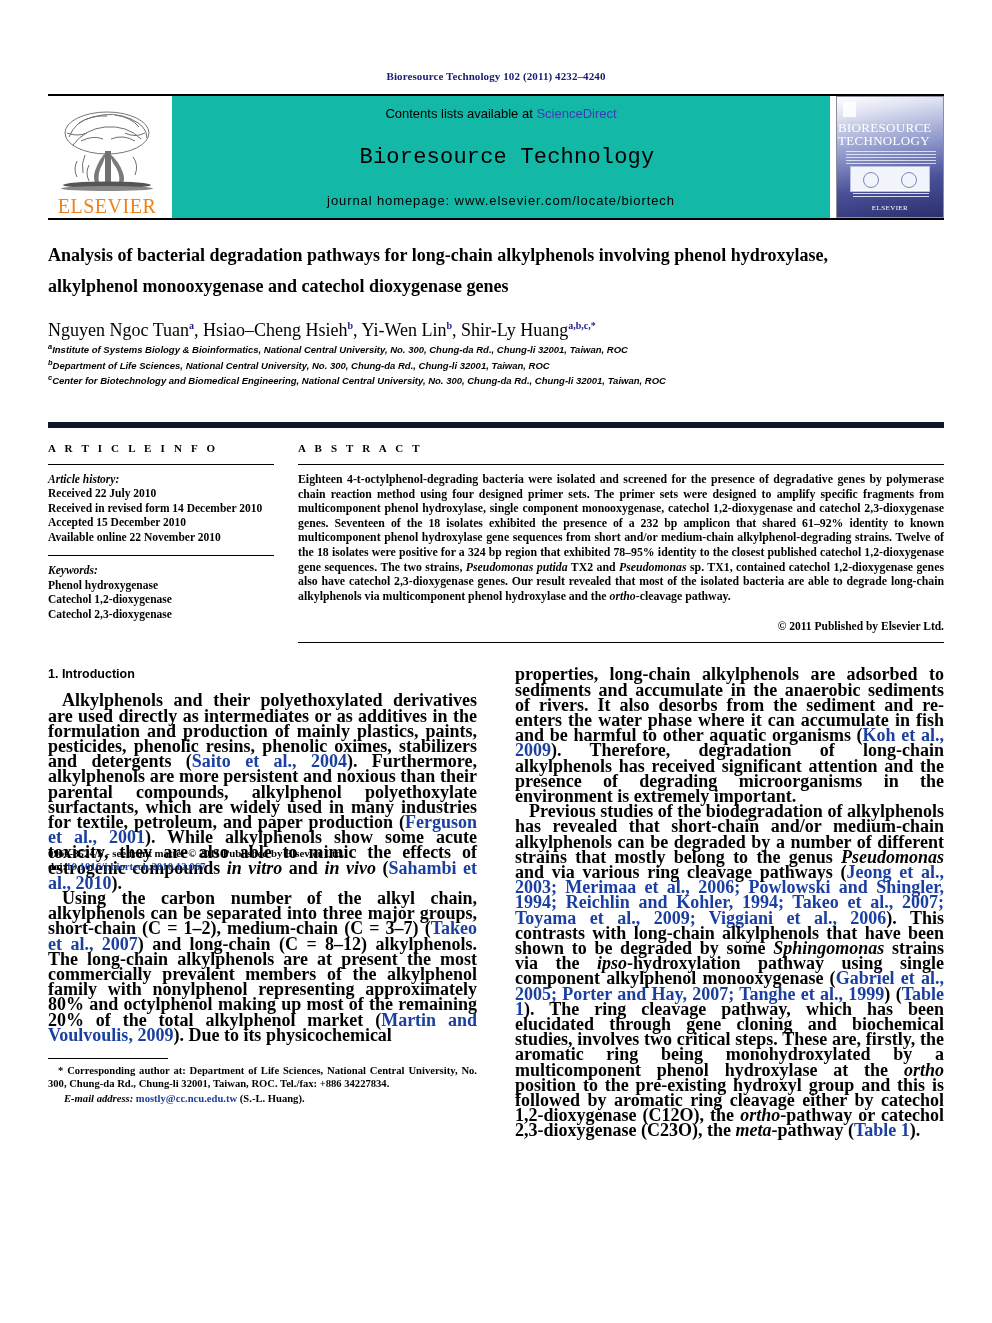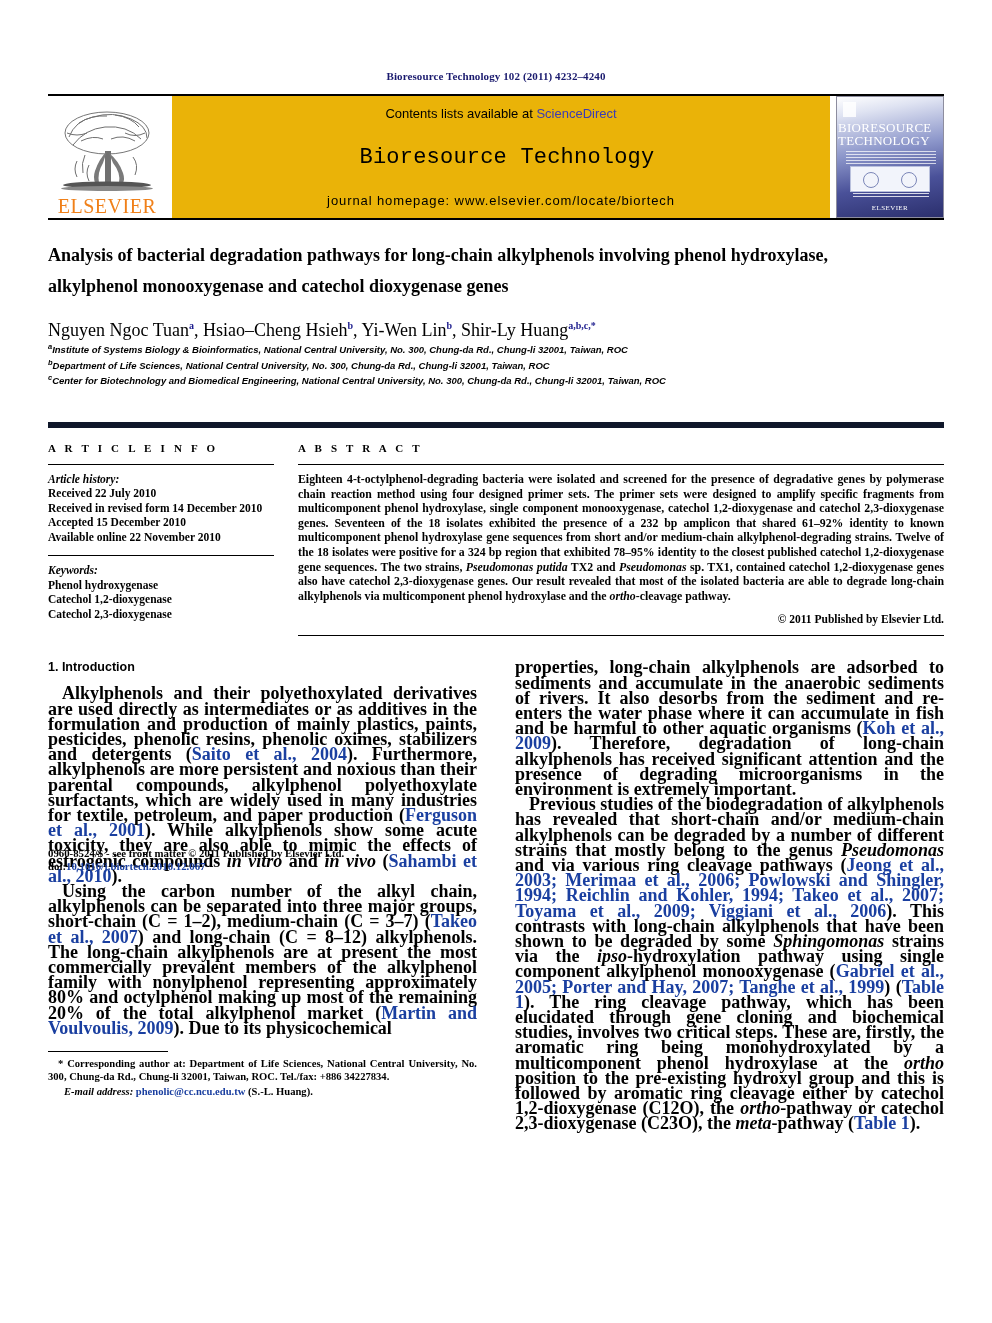--- a/index.html
+++ b/index.html
@@ -57,21 +57,21 @@
     font-family: "Liberation Serif", serif;
     font-size: 20px;
     letter-spacing: .5px;
     color: #F08019;
     line-height: 1;
     margin-top: 1px;
     font-weight: normal;
   }
   .masthead-center {
     flex: 1 1 auto;
-    background: #eab308;
+    background: #14b8a6;
     margin-left: 6px;
     margin-right: 6px;
     display: flex;
     flex-direction: column;
     justify-content: space-between;
     align-items: center;
     padding: 10px 0 10px 0;
     box-sizing: border-box;
   }
   .contents-line {
@@ -234,21 +234,21 @@
     text-align: justify;
     font-weight: bold;
     color: #000;
   }
   .abstract-body i { font-style: italic; }
   .copyright-line {
     text-align: right;
     font-family: "Liberation Serif", serif;
     font-size: 11.5px;
     font-weight: bold;
-    margin-top: 10px;
+    margin-top: 17px;
   }
   .abstract-rule { border-top: 1px solid #000; margin-top: 10px; }
 
   
   .body-cols {
     display: flex;
     margin-top: 24px;
     gap: 38px;
   }
   .bodycol {
@@ -423,21 +423,21 @@
   <div class="body-cols">
 
     <div class="bodycol">
       <div class="h1">1. Introduction</div>
       <p class="body"><span>Alkylphenols and their polyethoxylated derivatives are used directly as intermediates or as additives in the formulation and production of mainly plastics, paints, pesticides, phenolic resins, phenolic oximes, stabilizers and detergents (</span><span class="cite">Saito et al., 2004</span><span>). Furthermore, alkylphenols are more persistent and noxious than their parental compounds, alkylphenol polyethoxylate surfactants, which are widely used in many industries for textile, petroleum, and paper production (</span><span class="cite">Ferguson et al., 2001</span><span>). While alkylphenols show some acute toxicity, they are also able to mimic the effects of estrogenic compounds </span><span class="ital">in vitro</span><span> and </span><span class="ital">in vivo</span><span> (</span><span class="cite">Sahambi et al., 2010</span><span>).</span></p>
       <p class="body"><span>Using the carbon number of the alkyl chain, alkylphenols can be separated into three major groups, short-chain (C = 1–2), medium-chain (C = 3–7) (</span><span class="cite">Takeo et al., 2007</span><span>) and long-chain (C = 8–12) alkylphenols. The long-chain alkylphenols are at present the most commercially prevalent members of the alkylphenol family with nonylphenol representing approximately 80% and octylphenol making up most of the remaining 20% of the total alkylphenol market (</span><span class="cite">Martin and Voulvoulis, 2009</span><span>). Due to its physicochemical</span></p>
 
       <div class="footnote-area">
         <div class="fn-rule"></div>
         <div class="fn">* Corresponding author at: Department of Life Sciences, National Central University, No. 300, Chung-da Rd., Chung-li 32001, Taiwan, ROC. Tel./fax: +886 34227834.</div>
-        <div class="fn-email"><span class="lbl">E-mail address:</span> <span class="mail">phenolic@cc.ncu.edu.tw</span> <span>(S.-L. Huang).</span></div>
+        <div class="fn-email"><span class="lbl">E-mail address:</span> <span class="mail">mostly@cc.ncu.edu.tw</span> <span>(S.-L. Huang).</span></div>
       </div>
     </div>
 
     <div class="bodycol">
       <p class="body noindent"><span>properties, long-chain alkylphenols are adsorbed to sediments and accumulate in the anaerobic sediments of rivers. It also desorbs from the sediment and re-enters the water phase where it can accumulate in fish and be harmful to other aquatic organisms (</span><span class="cite">Koh et al., 2009</span><span>). Therefore, degradation of long-chain alkylphenols has received significant attention and the presence of degrading microorganisms in the environment is extremely important.</span></p>
       <p class="body"><span>Previous studies of the biodegradation of alkylphenols has revealed that short-chain and/or medium-chain alkylphenols can be degraded by a number of different strains that mostly belong to the genus </span><span class="ital">Pseudomonas</span><span> and via various ring cleavage pathways (</span><span class="cite">Jeong et al., 2003; Merimaa et al., 2006; Powlowski and Shingler, 1994; Reichlin and Kohler, 1994; Takeo et al., 2007; Toyama et al., 2009; Viggiani et al., 2006</span><span>). This contrasts with long-chain alkylphenols that have been shown to be degraded by some </span><span class="ital">Sphingomonas</span><span> strains via the </span><span class="ital">ipso</span><span>-hydroxylation pathway using single component alkylphenol monooxygenase (</span><span class="cite">Gabriel et al., 2005; Porter and Hay, 2007; Tanghe et al., 1999</span><span>) (</span><span class="cite">Table 1</span><span>). The ring cleavage pathway, which has been elucidated through gene cloning and biochemical studies, involves two critical steps. These are, firstly, the aromatic ring being monohydroxylated by a multicomponent phenol hydroxylase at the </span><span class="ital">ortho</span><span> position to the pre-existing hydroxyl group and this is followed by aromatic ring cleavage either by catechol 1,2-dioxygenase (C12O), the </span><span class="ital">ortho</span><span>-pathway or catechol 2,3-dioxygenase (C23O), the </span><span class="ital">meta</span><span>-pathway (</span><span class="cite">Table 1</span><span>).</span></p>
     </div>
   </div>
 
   <div class="issn-block">

